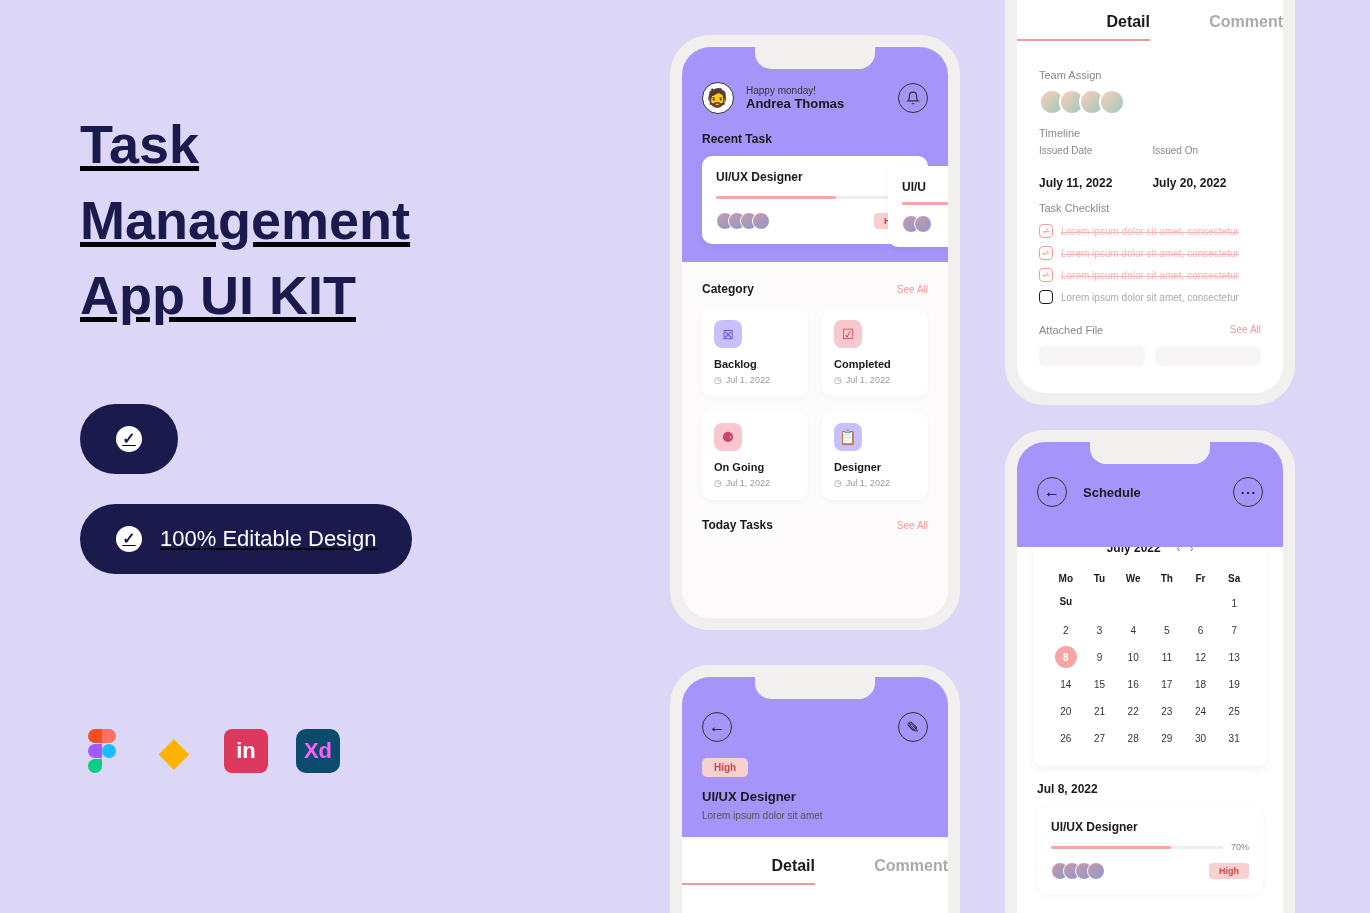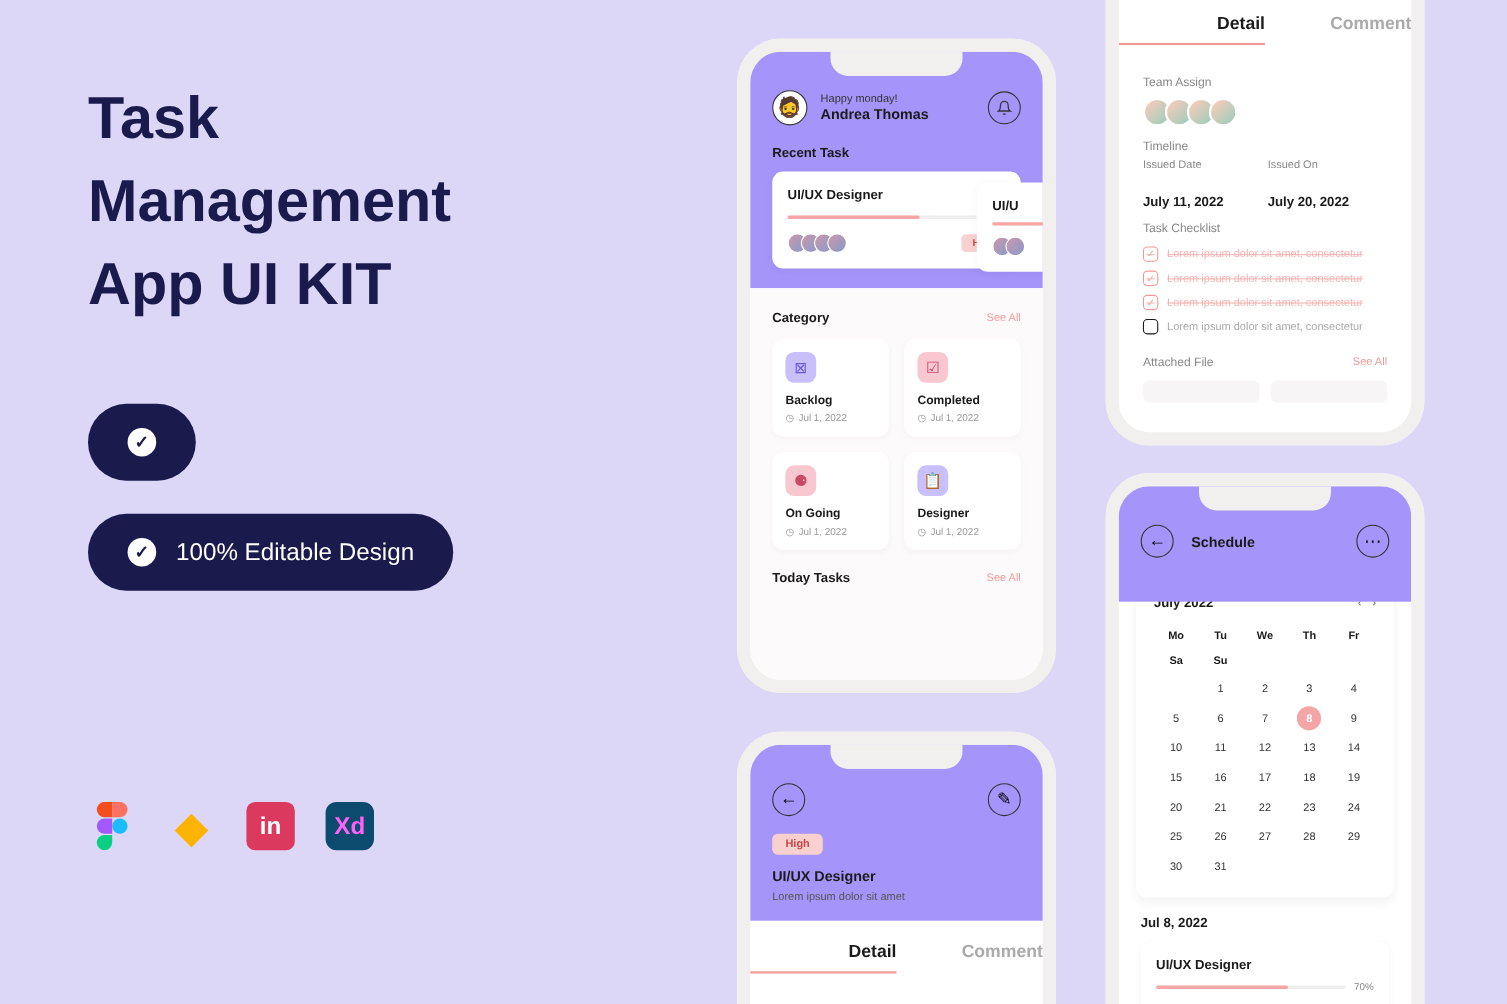--- a/index.html
+++ b/index.html
@@ -3,21 +3,22 @@
 <meta charset="utf-8">
 <style>
 * { margin: 0; padding: 0; box-sizing: border-box; font-family: -apple-system, BlinkMacSystemFont, 'Segoe UI', sans-serif; }
 body { background: #dcd6f7; width: 1370px; height: 913px; overflow: hidden; position: relative; }
 
 
 .promo {
   position: absolute;
   left: 0; top: 0;
   width: 570px; height: 913px;
-  padding: 70px 80px 60px;
+  padding: 107px 80px 60px;
+  text-decoration: underline;
 }
 .promo h1 { font-size: 54px; font-weight: 800; color: #1a1a4c; line-height: 1.4; }
 .pill-list { margin-top: 70px; display: flex; flex-direction: column; gap: 30px; }
 .pill {
   background: #1a1a4c; color: #fff; border-radius: 50px;
   padding: 22px 36px; display: flex; align-items: center; gap: 18px;
   font-size: 22px; font-weight: 500; width: fit-content;
 }
 .pill .check { width: 26px; height: 26px; border-radius: 50%; background: #fff; color: #1a1a4c; display: flex; align-items: center; justify-content: center; font-size: 16px; font-weight: bold; }
 .tools { position: absolute; left: 80px; bottom: 140px; display: flex; gap: 28px; align-items: center; }
@@ -101,24 +102,24 @@
 .tag-high-light { background: #f8d0d0; color: #c94848; font-size: 10px; padding: 4px 12px; border-radius: 5px; font-weight: 600; width: fit-content; margin-top: 16px; }
 .p3-title { font-size: 13px; font-weight: 700; margin-top: 12px; color: #1a1a1a; }
 .p3-sub { font-size: 10px; color: #555; margin-top: 6px; }
 
 
 .phone4 { left: 1005px; top: 430px; width: 290px; height: 600px; }
 .p4-header { background: #a594f9; padding: 35px 20px 40px; display: flex; align-items: center; gap: 16px; position: relative; }
 .p4-title { font-size: 13px; font-weight: 700; color: #1a1a1a; }
 .dots-btn { margin-left: auto; }
 .calendar-card { background: #fff; margin: -22px 16px 0; border-radius: 10px; padding: 16px; box-shadow: 0 4px 10px rgba(0,0,0,0.05); }
-.cal-head { display: flex; justify-content: space-between; align-items: center; gap: 16px; }
+.cal-head { display: flex; justify-content: center; align-items: center; gap: 16px; }
 .cal-month { font-size: 12px; font-weight: 700; color: #1a1a1a; }
 .cal-nav { display: flex; gap: 10px; font-size: 10px; color: #666; }
-.cal-grid { display: grid; grid-template-columns: repeat(5, 1fr); gap: 4px 0; margin-top: 14px; text-align: center; }
+.cal-grid { display: grid; grid-template-columns: repeat(6, 1fr); gap: 4px 0; margin-top: 14px; text-align: center; }
 .cal-dow { font-size: 10px; font-weight: 600; color: #1a1a1a; padding: 4px 0; }
 .cal-day { font-size: 10px; color: #333; padding: 6px 0; border-radius: 50%; }
 .cal-day.selected { background: #f5a5a5; color: #fff; font-weight: 700; width: 22px; height: 22px; margin: 0 auto; display: flex; align-items: center; justify-content: center; }
 .sel-date { font-size: 12px; font-weight: 700; color: #1a1a1a; margin: 16px 20px 10px; }
 .p4-task { margin: 0 20px; }
 </style>
 </head>
 <body>
 
 <div class="promo">

